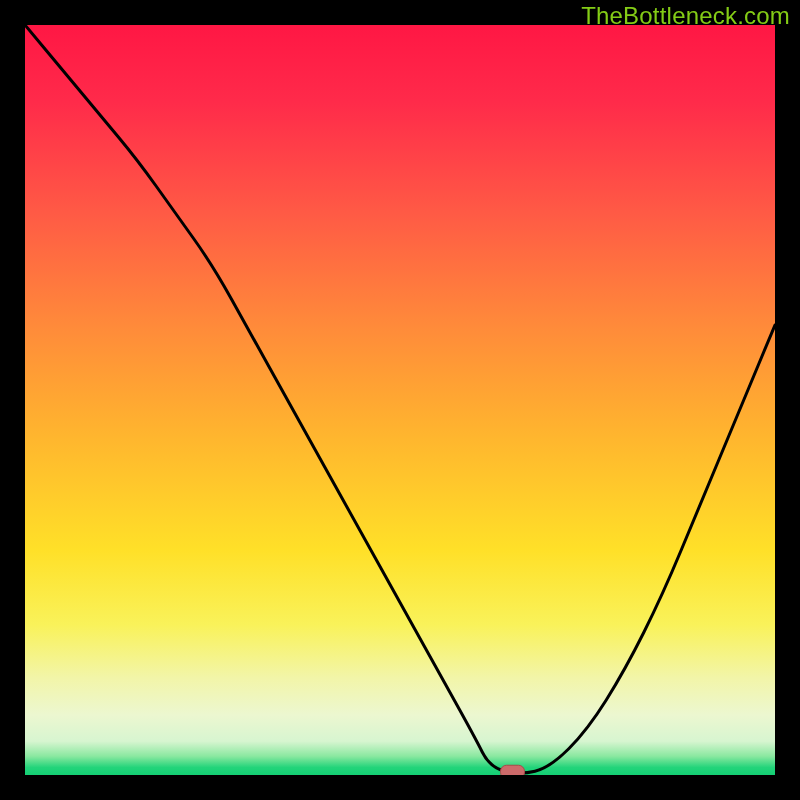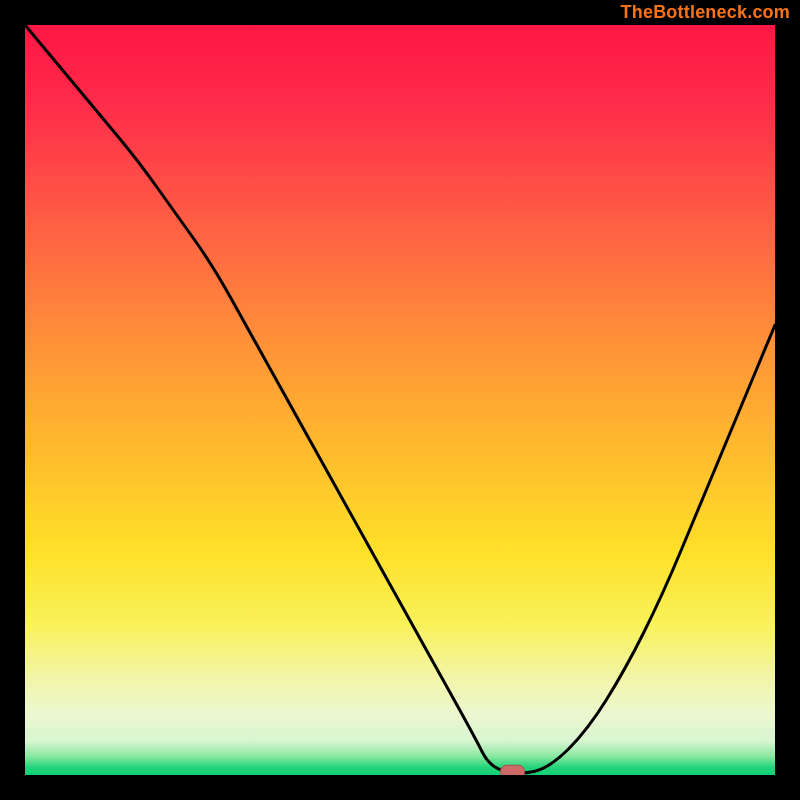--- a/index.html
+++ b/index.html
@@ -14,23 +14,23 @@
   .frame {
     position: relative;
     width: 800px;
     height: 800px;
     background: #000;
   }
   .watermark {
     position: absolute;
     top: 2px;
     right: 10px;
-    font-size: 18px;
-    font-weight: 700;
-    color: #f97316;
+    font-size: 24px;
+    font-weight: 400;
+    color: #84cc16;
     letter-spacing: 0.2px;
     z-index: 10;
   }
   .plot-wrap {
     position: absolute;
     left: 25px;
     top: 25px;
     width: 750px;
     height: 750px;
   }

